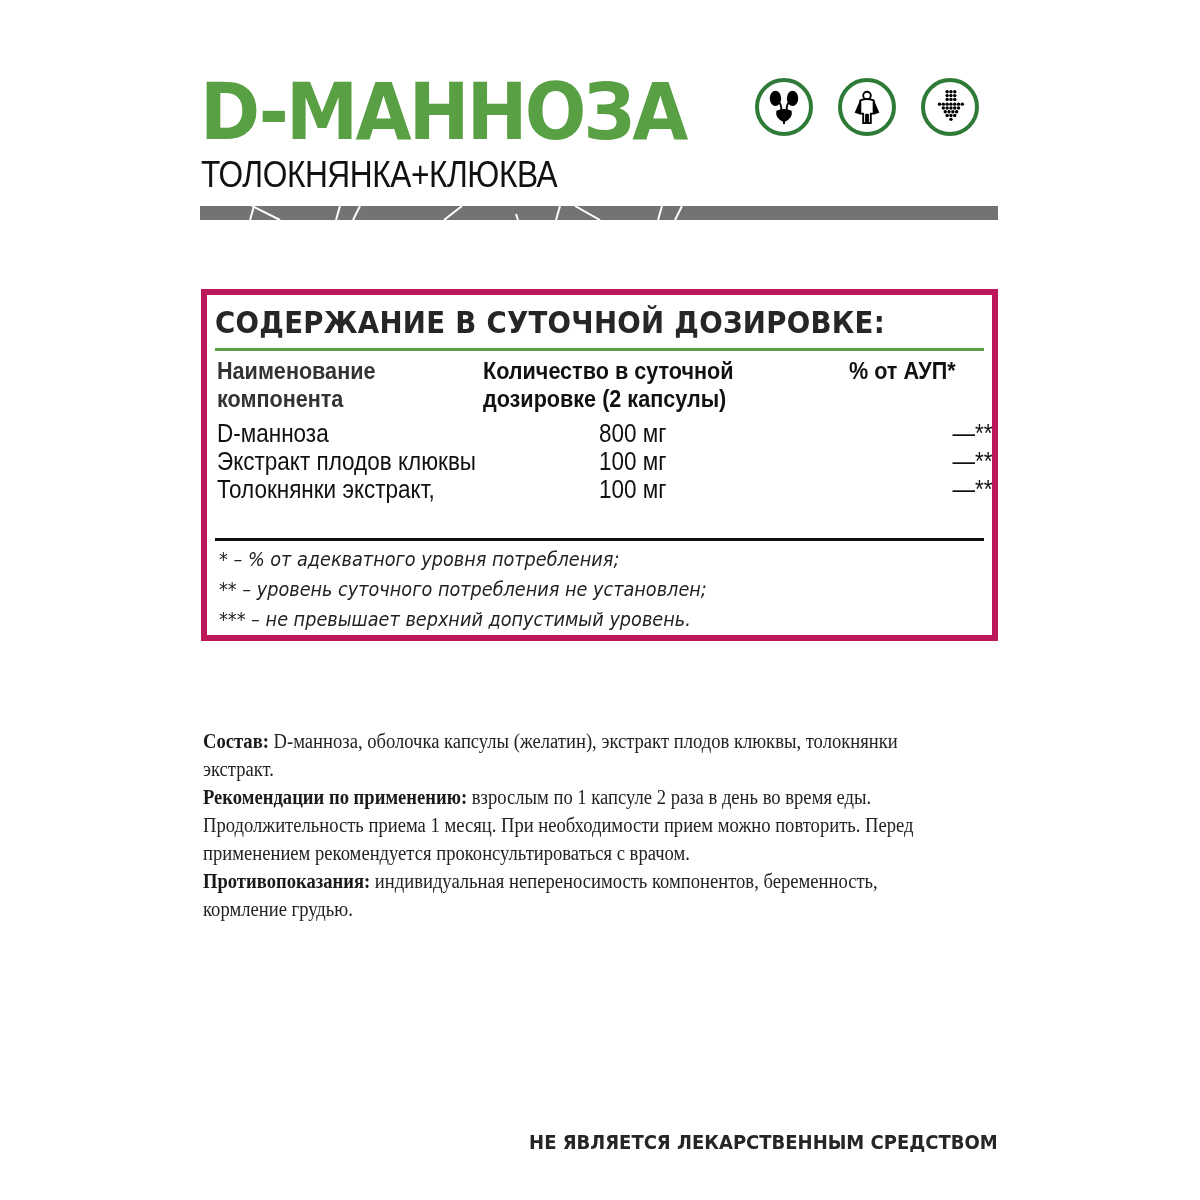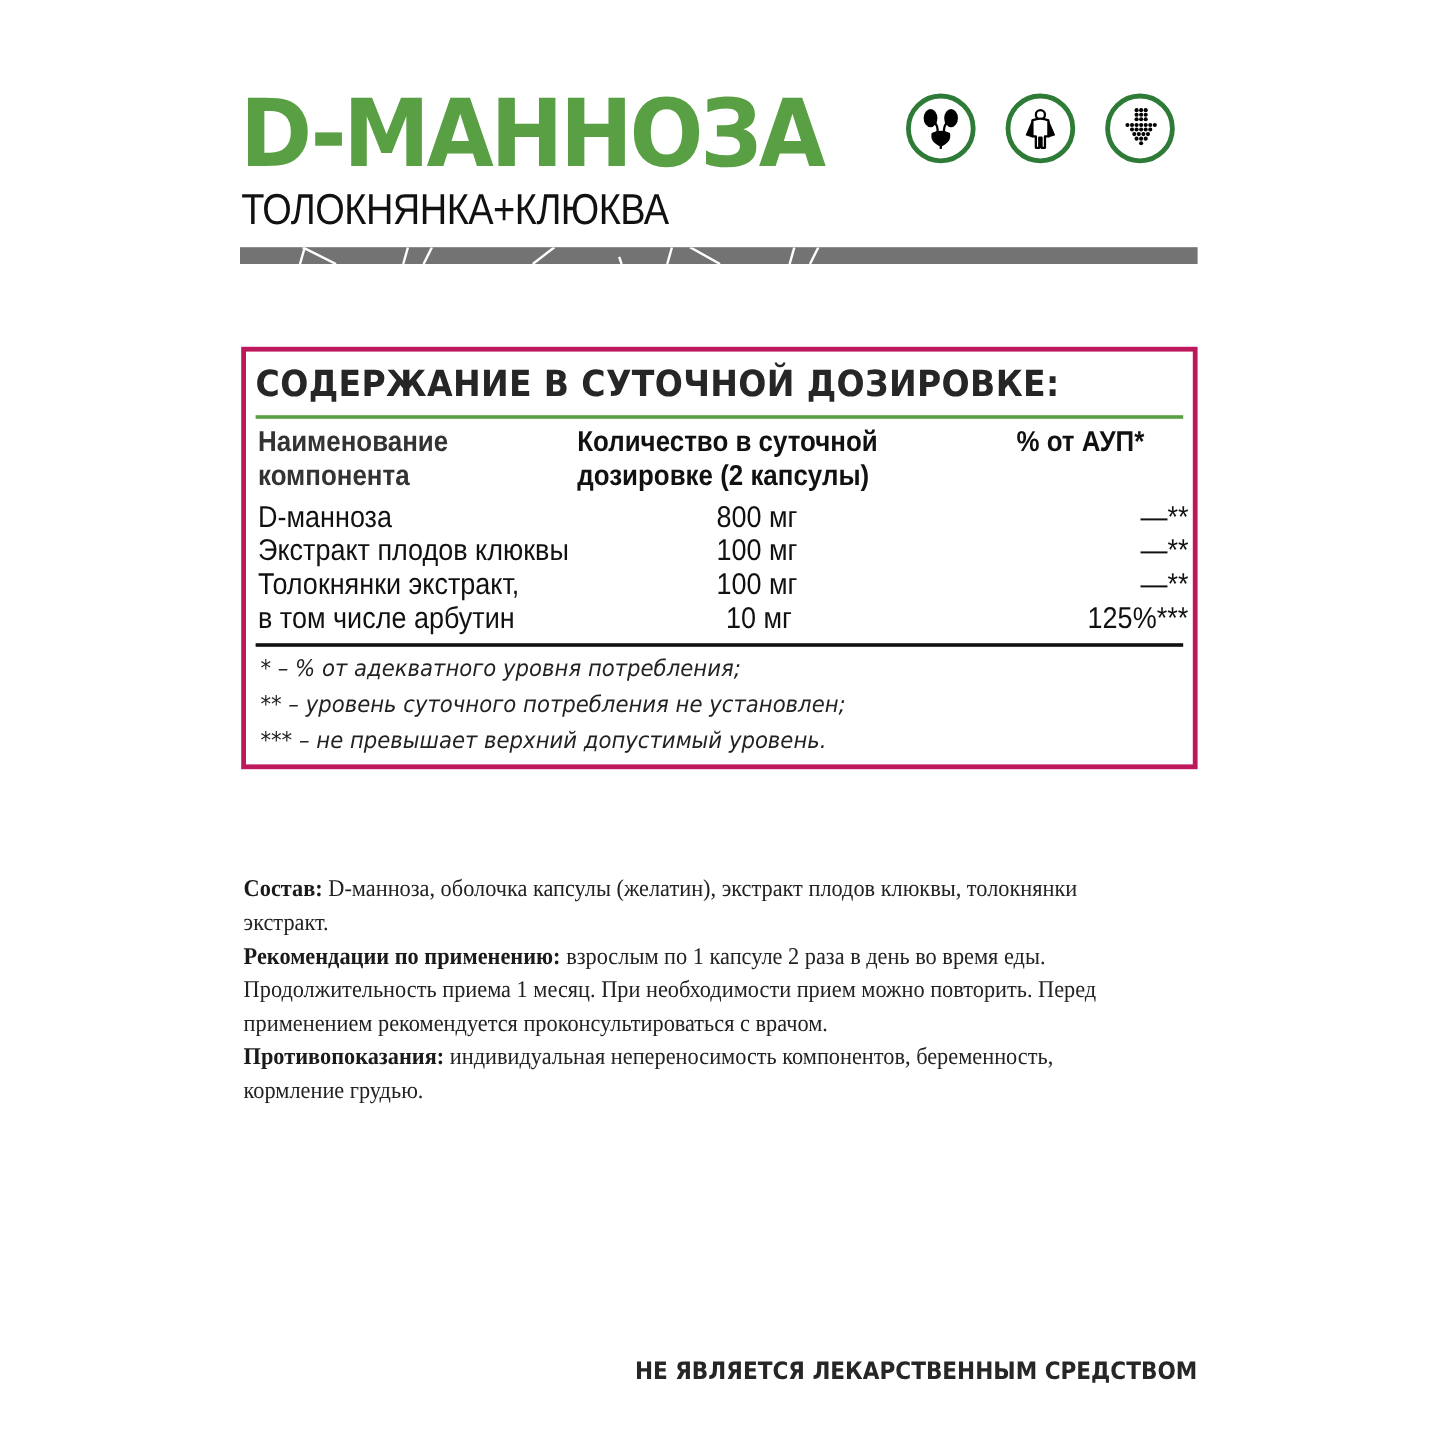--- a/index.html
+++ b/index.html
@@ -71,21 +71,21 @@
       overflow: hidden;
     }
     .band svg { position: absolute; left: 0; top: 0; }
 
     .box {
       position: absolute;
       left: 201px;
       top: 289px;
       width: 797px;
       height: 352px;
-      border: 4px solid #be185d;
+      border: 6px solid #be185d;
       box-sizing: border-box;
       padding-left: 16px;
     }
     .box-title {
       position: absolute;
       left: 8px;
       top: 10px;
       font-family: "DejaVu Sans", sans-serif;
       font-weight: bold;
       font-size: 30px;
@@ -281,25 +281,20 @@
   <div class="row" style="top:152px">
     <span class="c-name">Экстракт плодов клюквы</span>
     <span class="c-qty">100 мг</span>
     <span class="c-pct">—**</span>
   </div>
   <div class="row" style="top:180px">
     <span class="c-name">Толокнянки экстракт,</span>
     <span class="c-qty">100 мг</span>
     <span class="c-pct">—**</span>
   </div>
-  <div class="row" style="top:208px">
-    <span class="c-name">в том числе арбутин</span>
-    <span class="c-qty" style="left:390px">10 мг</span>
-    <span class="c-pct">125%***</span>
-  </div>
 
   <div class="black-rule"></div>
 
   <div class="note" style="top:250px">* – % от адекватного уровня потребления;</div>
   <div class="note" style="top:280px">** – уровень суточного потребления не установлен;</div>
   <div class="note" style="top:310px">*** – не превышает верхний допустимый уровень.</div>
 </div>
 
 <div class="info">
   <p>

